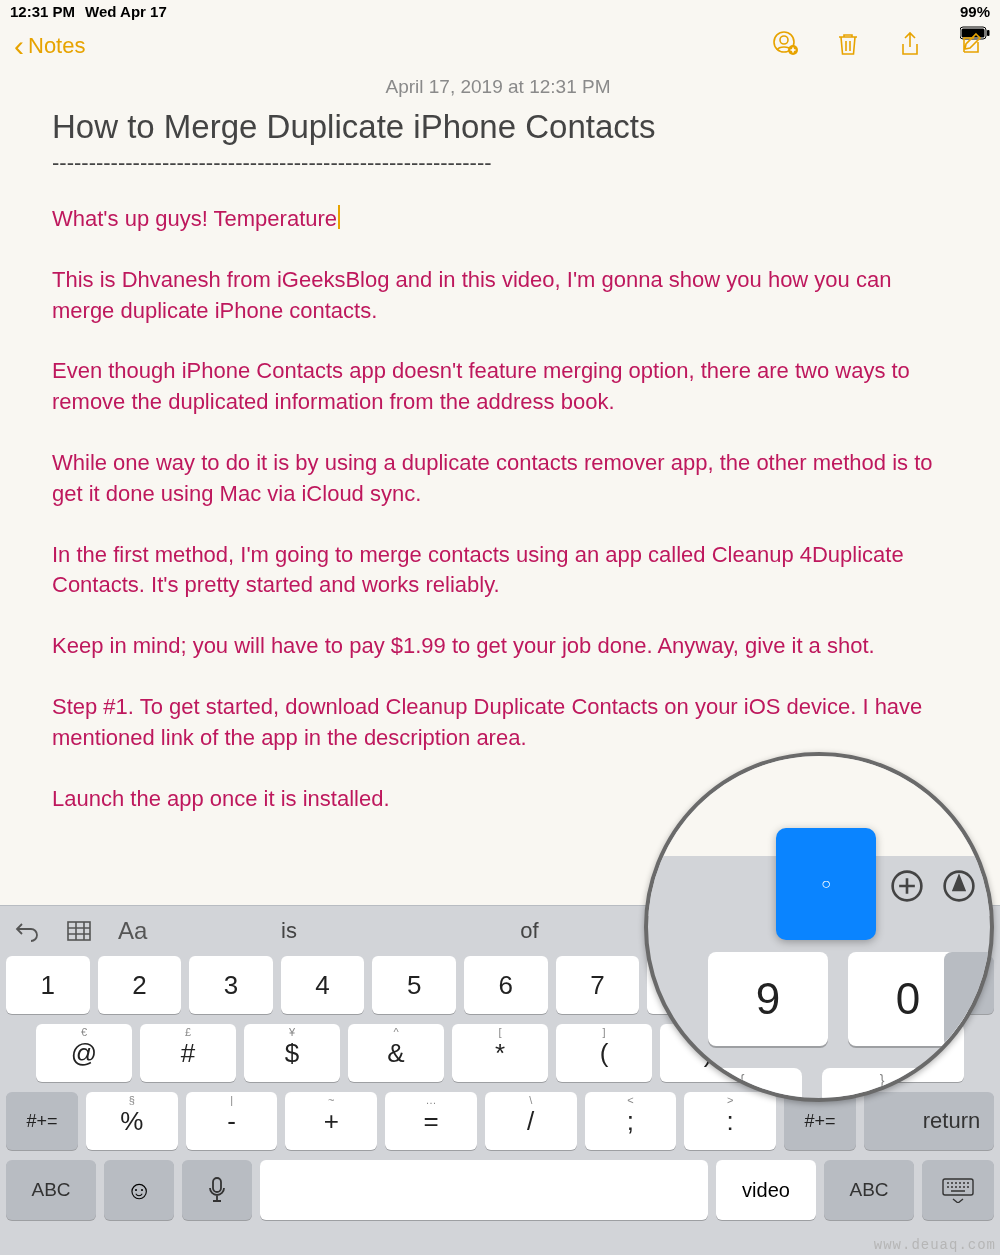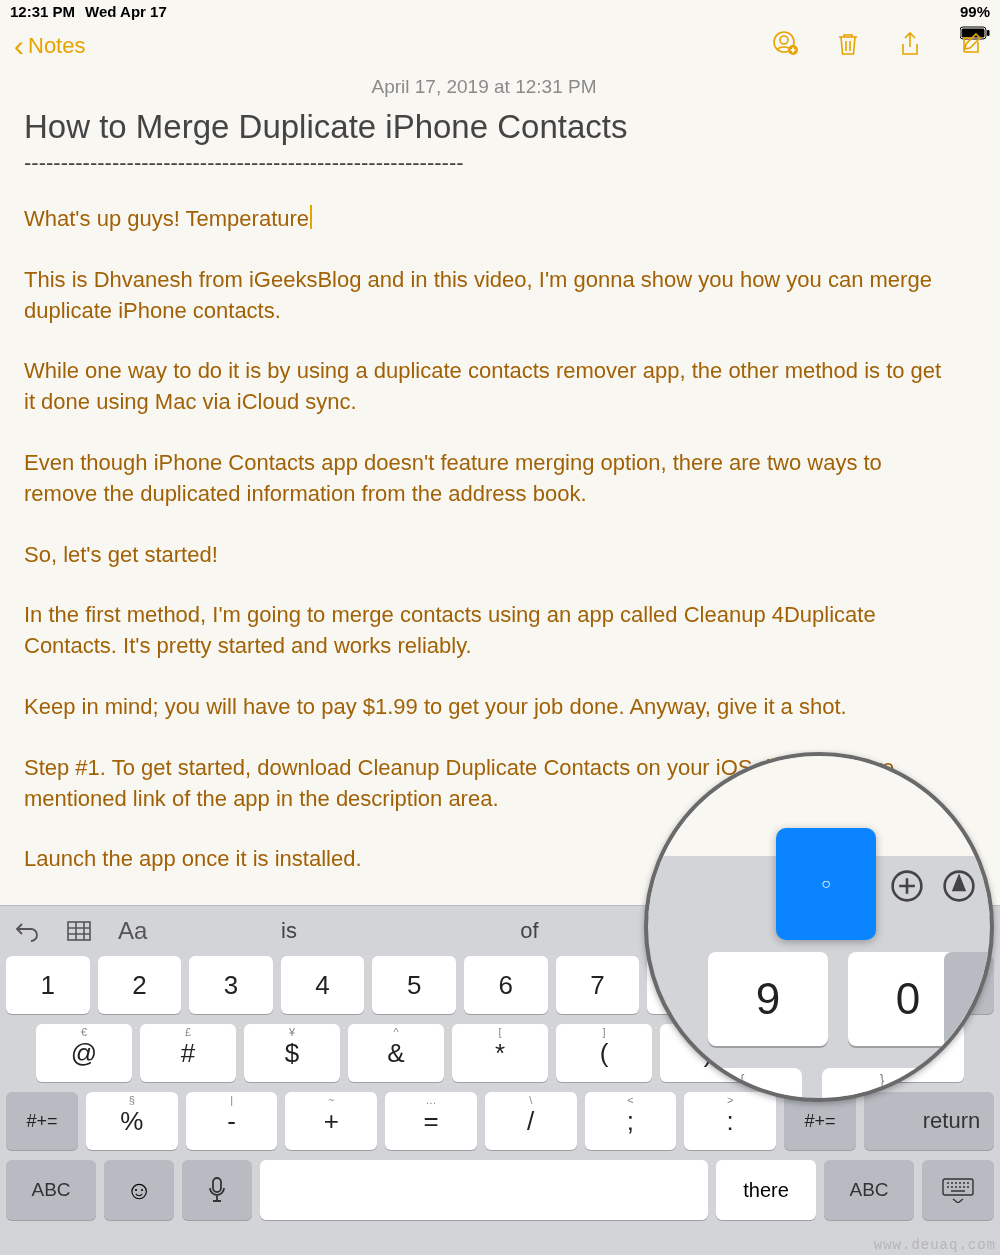--- a/index.html
+++ b/index.html
@@ -15,25 +15,25 @@
   
   .nav-bar { height: 48px; display: flex; align-items: center; padding: 0 14px; }
   .back-btn { display: flex; align-items: center; color: #e7a300; font-size: 22px; cursor: pointer; }
   .back-btn .chev { font-size: 30px; line-height: 1; margin-right: 4px; font-weight: 300; }
   .nav-spacer { flex: 1; }
   .nav-actions { display: flex; gap: 34px; align-items: center; }
   .nav-icon { color: #e7a300; cursor: pointer; }
   .nav-icon svg { width: 28px; height: 28px; }
 
   
-  .note-area { padding: 6px 56px 0 24px; color: #333; }
+  .note-area { padding: 6px 56px 0 52px; color: #333; }
   .timestamp { text-align: center; color: #8a8a8a; font-size: 19px; margin-bottom: 10px; }
   .note-title { font-size: 33px; font-weight: 400; color: #444; margin-bottom: 4px; }
   .divider-line { font-size: 22px; color: #444; letter-spacing: 0; margin-bottom: 28px; white-space: nowrap; overflow: hidden; }
-  .line { font-size: 22px; color: #a16207; line-height: 1.4; margin-bottom: 30px; }
+  .line { font-size: 22px; color: #be185d; line-height: 1.4; margin-bottom: 30px; }
   .line.with-cursor::after { content: ""; display: inline-block; width: 2px; height: 24px; background: #e7a300; vertical-align: -3px; margin-left: 1px; }
 
   
   .keyboard { position: absolute; left: 0; right: 0; bottom: 0; height: 350px; background: #d2d4d8; border-top: 1px solid #b8bcc2; }
   .toolbar { height: 50px; display: flex; align-items: center; padding: 0 14px; gap: 26px; color: #444; }
   .tool { cursor: pointer; display: flex; align-items: center; }
   .tool.text { font-size: 24px; color: #555; }
   .tool-spacer { flex: 1; display: flex; justify-content: space-around; gap: 8px; }
   .suggestion { font-size: 22px; color: #444; cursor: pointer; }
 
@@ -136,23 +136,22 @@
     </span>
   </div>
 </div>
 
 <div class="note-area">
   <div class="timestamp">April 17, 2019 at 12:31 PM</div>
   <div class="note-title">How to Merge Duplicate iPhone Contacts</div>
   <div class="divider-line">------------------------------------------------------------</div>
   <div class="line with-cursor">What's up guys!   Temperature</div>
   <div class="line">This is Dhvanesh from iGeeksBlog and in this video, I'm gonna show you how you can merge duplicate iPhone contacts.</div>
+  <div class="line">Even though iPhone Contacts app doesn't feature merging option, there are two ways to remove the duplicated information from the address book.</div>
   <div class="line">While one way to do it is by using a duplicate contacts remover app, the other method is to get it done using Mac via iCloud sync.</div>
-  <div class="line">Even though iPhone Contacts app doesn't feature merging option, there are two ways to remove the duplicated information from the address book.</div>
-  <div class="line">So, let's get started!</div>
   <div class="line" style="margin-top:28px">In the first method, I'm going to merge contacts using an app called Cleanup 4Duplicate Contacts. It's pretty started and works reliably.</div>
   <div class="line">Keep in mind; you will have to pay $1.99 to get your job done. Anyway, give it a shot.</div>
   <div class="line">Step #1. To get started, download Cleanup Duplicate Contacts on your iOS device.  I have mentioned link of the app in the description area.</div>
   <div class="line">Launch the app once it is installed.</div>
 </div>
 
 <div class="keyboard">
   <div class="toolbar">
     <span class="tool">
       <svg width="26" height="22" viewBox="0 0 26 22" fill="none" stroke="#555" stroke-width="1.8">
@@ -311,21 +310,21 @@
           <span style="font-size:26px">☺</span>
         </div>
       <div class="key gray icon">
         <svg width="20" height="28" viewBox="0 0 20 28" fill="none" stroke="#333" stroke-width="1.8">
             <rect x="6" y="2" width="8" height="14" rx="4"></rect>
             <path d="M3 12 a7 7 0 0 0 14 0 M10 19 v6 M6 25 h8"></path>
           </svg>
       </div>
       <div class="key space"></div>
       <div class="key undo">
-          <span>there</span>
+          <span>video</span>
         </div>
       <div class="key gray abc">
           <span>ABC</span>
         </div>
       <div class="key gray kb-hide">
         <svg width="34" height="26" viewBox="0 0 34 26" fill="none" stroke="#333" stroke-width="1.4">
             <rect x="2" y="2" width="30" height="16" rx="2"></rect>
             <path d="M6 6 h2 M10 6 h2 M14 6 h2 M18 6 h2 M22 6 h2 M26 6 h2 M6 10 h2 M10 10 h2 M14 10 h2 M18 10 h2 M22 10 h2 M26 10 h2 M10 14 h14 M12 22 l5 4 5-4"></path>
           </svg>
       </div>

